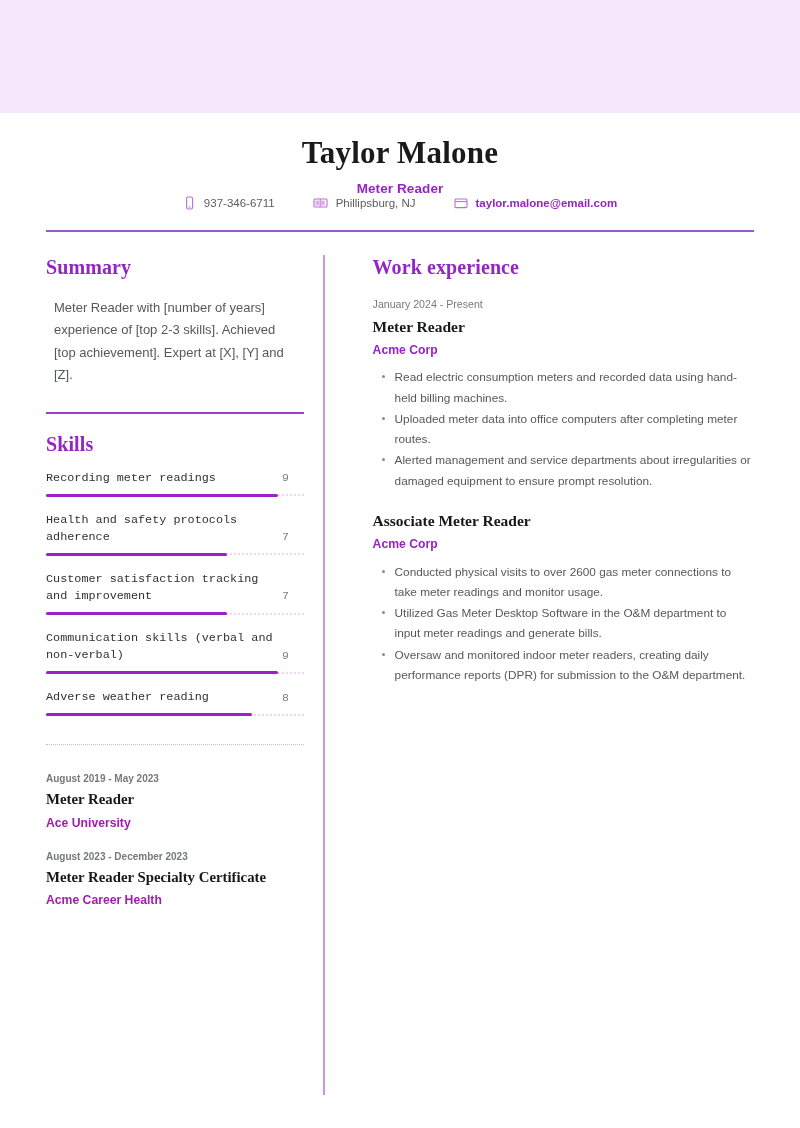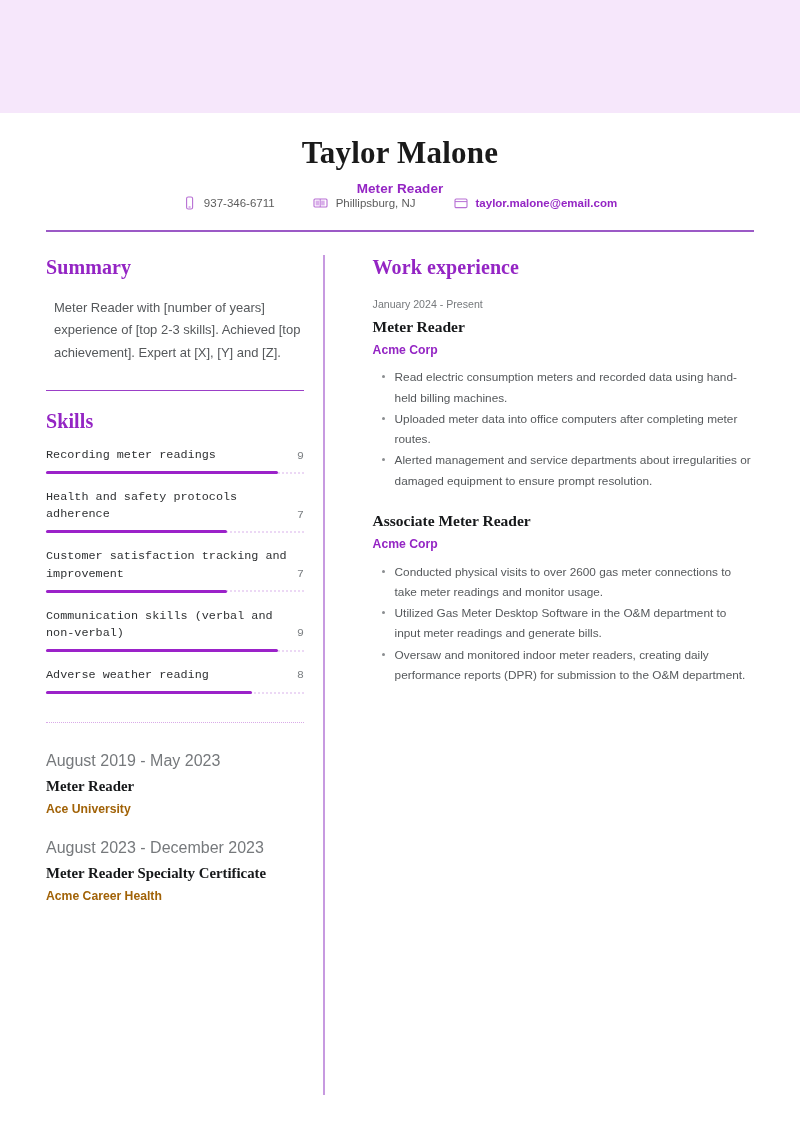--- a/index.html
+++ b/index.html
@@ -83,21 +83,21 @@
   
   .columns {
     display: flex;
     align-items: stretch;
     margin-top: 23px;
   }
 
   .col-left {
     width: 277px;
     flex: 0 0 277px;
-    padding-right: 19px;
+    padding-right: 34px;
   }
 
   .col-divider {
     width: 1.6px;
     flex: 0 0 1.6px;
     background: #c79ae0;
     align-self: stretch;
     min-height: 840px;
   }
 
@@ -191,38 +191,39 @@
     background: #9b22c9;
     border-radius: 2px;
   }
 
   
   .edu-block { margin-top: 26px; }
   .entry { margin-top: 18px; }
   .entry:first-of-type { margin-top: 17px; }
 
   .entry-date {
-    font-size: 16px;
+    font-size: 10px;
     color: #76797c;
     line-height: 1.5;
+    font-weight: bold;
   }
 
   .entry-title {
     font-family: "Liberation Serif", serif;
     font-weight: 700;
     font-size: 14.8px;
     color: #16181a;
     margin-top: 4px;
     line-height: 1.3;
   }
 
   .entry-org {
     font-size: 12.2px;
     font-weight: 700;
-    color: #a16207;
+    color: #a21caf;
     margin-top: 5px;
     line-height: 1.35;
   }
 
   
   .work-block { }
   .job { margin-top: 20px; }
   .job:first-of-type { margin-top: 17px; }
 
   .job-date {

